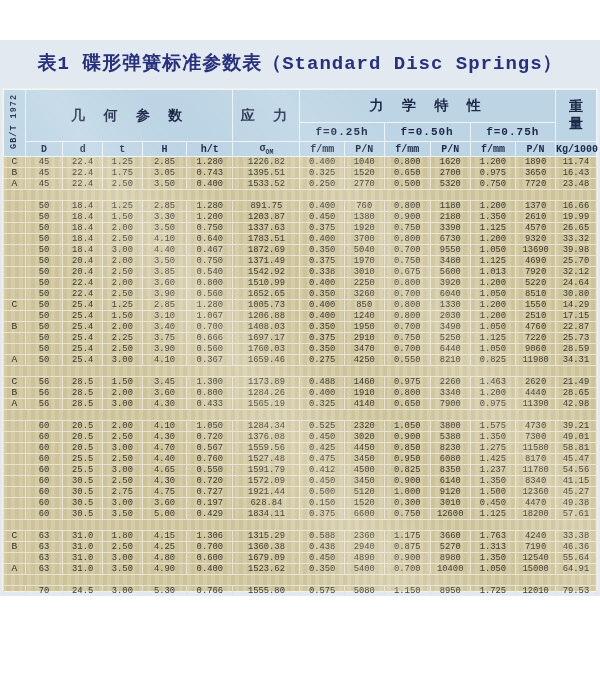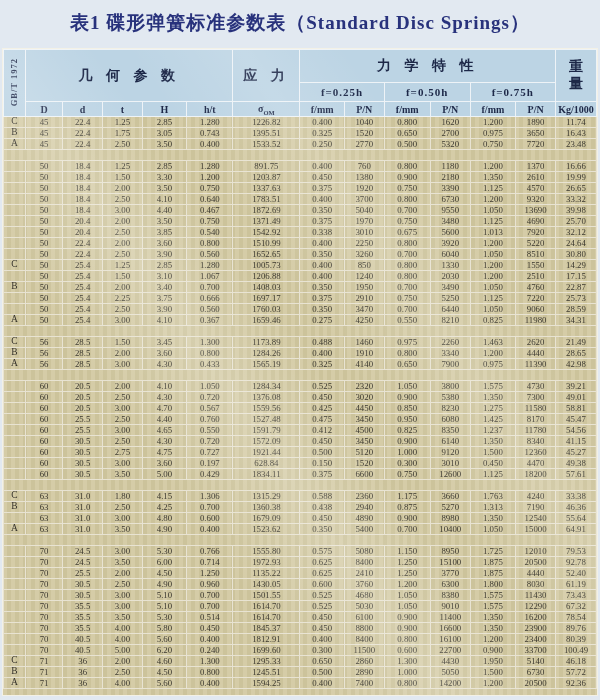--- a/index.html
+++ b/index.html
@@ -1,19 +1,20 @@
 <!DOCTYPE html>
 <html><head>
 <meta charset="utf-8">
 <style>
   html,body{margin:0;padding:0;}
   .page{
-    position:relative;width:600px;height:700px;overflow:hidden;
+    position:relative;width:600px;height:556px;overflow:hidden;
     background:#e2e9f1;
-    font-family:Liberation Serif, serif;
+    font-family:Liberation Mono, monospace;
+    margin-top:40px;
   }
   .title{
     height:46px;display:flex;align-items:center;justify-content:center;
     color:#28327c;font-weight:bold;font-size:19px;letter-spacing:1px;
   }
   .table-wrap{
     position:absolute;left:2px;right:2px;top:48px;bottom:4px;
     background:repeating-linear-gradient(90deg,#d5cca7 0 4px,#ccc39b 4px 8px);
     border:1px solid #f3f1e6;
   }

